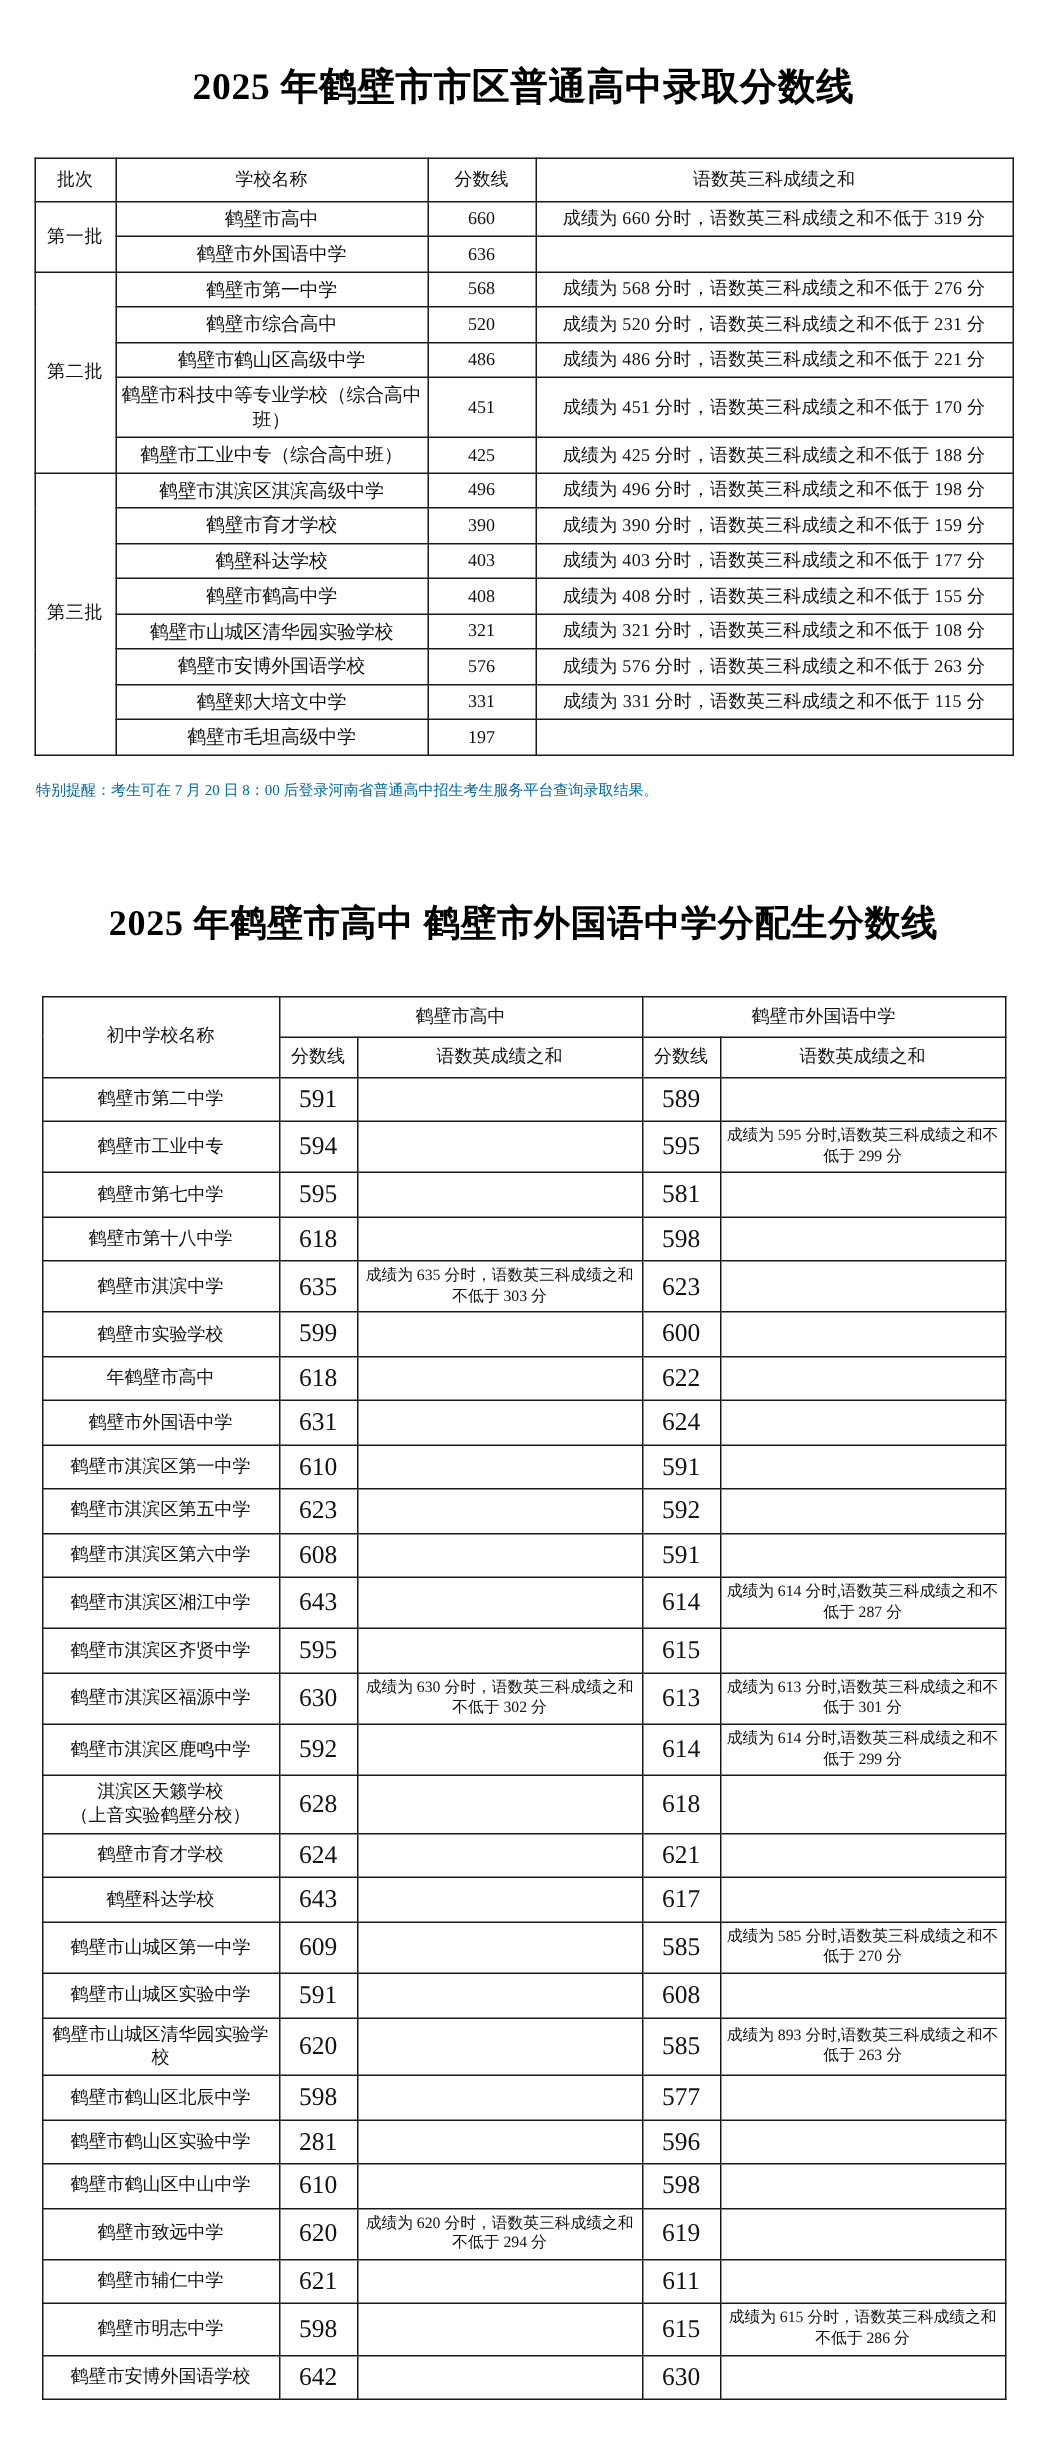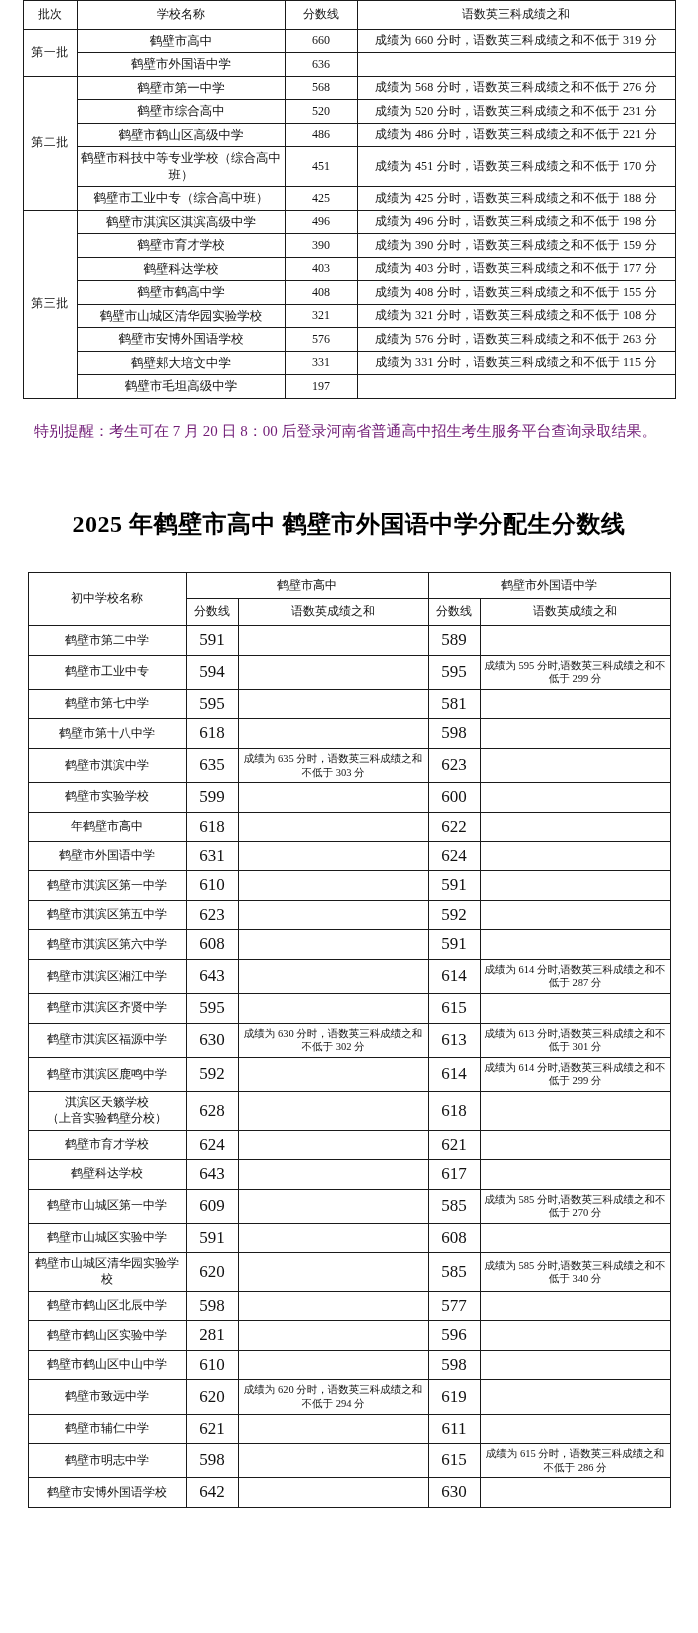--- a/index.html
+++ b/index.html
@@ -75,25 +75,25 @@
   table.t1 td.school { font-size: 12.5px; }
   table.t1 td.cut { font-size: 12px; }
   table.t1 td.sum { font-size: 12px; letter-spacing: 0.2px; }
   .c-batch  { width: 54px; }
   .c-school { width: 208px; }
   .c-cut    { width: 72px; }
   .c-sum    { width: 318px; }
 
   
   .note {
-    font-size: 15px;
+    font-size: 10px;
     line-height: 1.55;
     padding: 6px 20px 0 4px;
     text-indent: 2em;
-    color: #701a75;
+    color: #0369a1;
     font-family: "Liberation Serif", "DejaVu Serif", serif;
     text-align: justify;
   }
 
   
   table.t2 { width: 590px; }
   table.t2 th { font-size: 12px; padding: 5px 2px; }
   table.t2 td { font-size: 11.5px; }
   table.t2 td.mname { font-size: 12px; }
   table.t2 td.mscore { font-size: 17px; }
@@ -110,20 +110,21 @@
   .d-cut2 { width: 52px; }
   .d-sum2 { width: 190px; }
 
   .tail-space { height: 40px; }
 </style>
 </head>
 <body>
 
 <div class="page">
 
+  <h1 class="doc-title title-1">2025 年鹤壁市市区普通高中录取分数线</h1>
 
   <div class="tbl-wrap">
     <table class="score-table t1">
       <colgroup>
         <col class="c-batch">
           <col class="c-school">
           <col class="c-cut">
           <col class="c-sum">
       </colgroup>
       <thead>
@@ -382,21 +383,21 @@
             <td class="mscore">591</td>
             <td class="msum"></td>
             <td class="mscore">608</td>
             <td class="msum"></td>
           </tr>
           <tr>
             <td class="mname">鹤壁市山城区清华园实验学校</td>
             <td class="mscore">620</td>
             <td class="msum"></td>
             <td class="mscore">585</td>
-            <td class="msum">成绩为 585 分时,语数英三科成绩之和不低于 340 分</td>
+            <td class="msum">成绩为 893 分时,语数英三科成绩之和不低于 263 分</td>
           </tr>
           <tr>
             <td class="mname">鹤壁市鹤山区北辰中学</td>
             <td class="mscore">598</td>
             <td class="msum"></td>
             <td class="mscore">577</td>
             <td class="msum"></td>
           </tr>
           <tr>
             <td class="mname">鹤壁市鹤山区实验中学</td>

